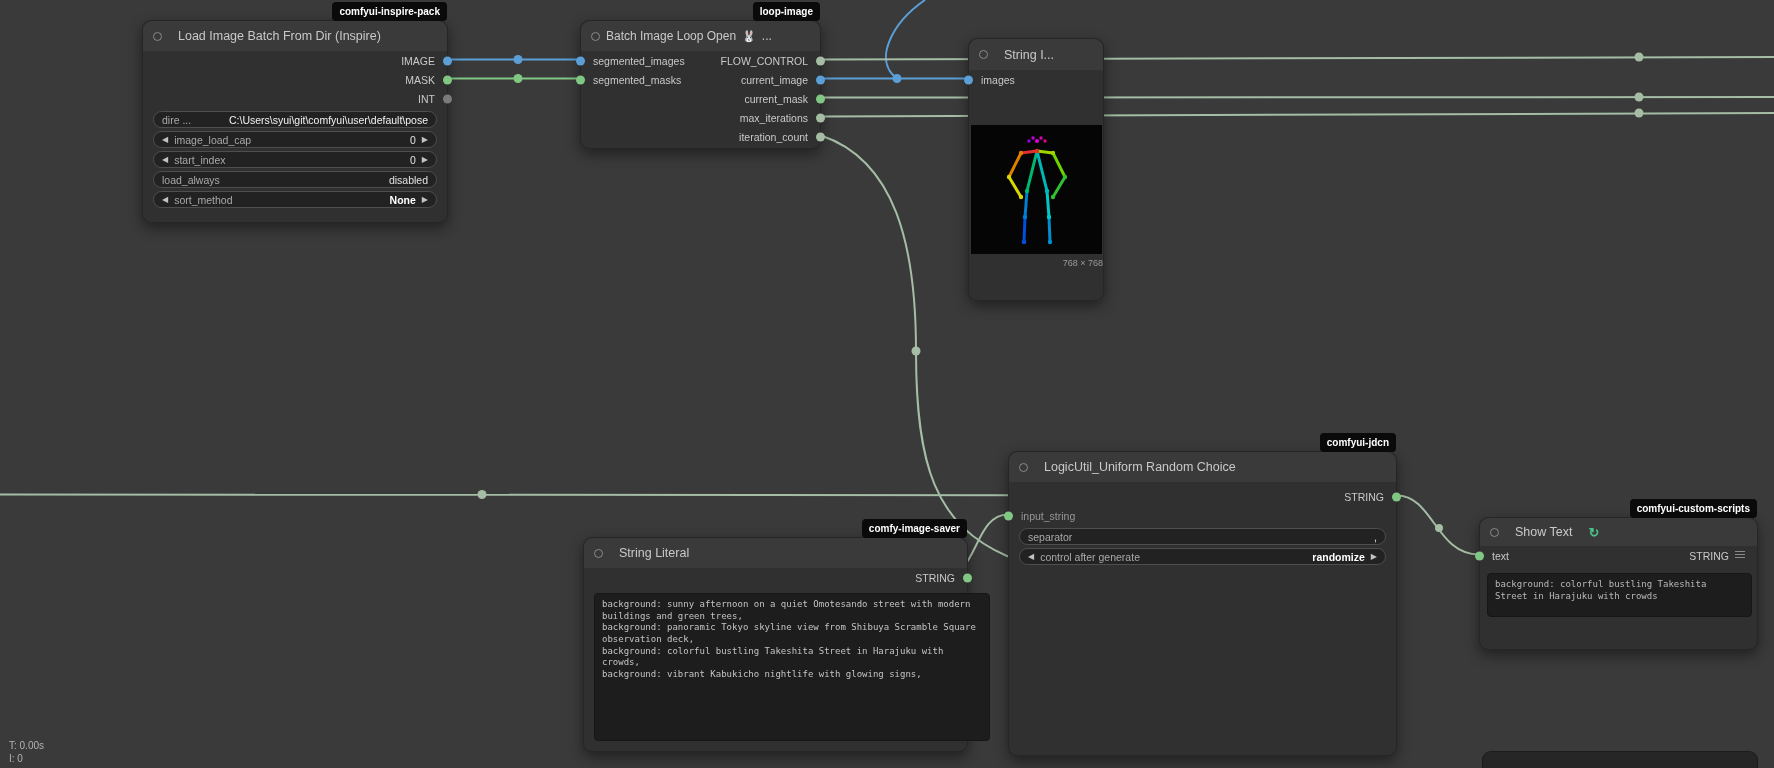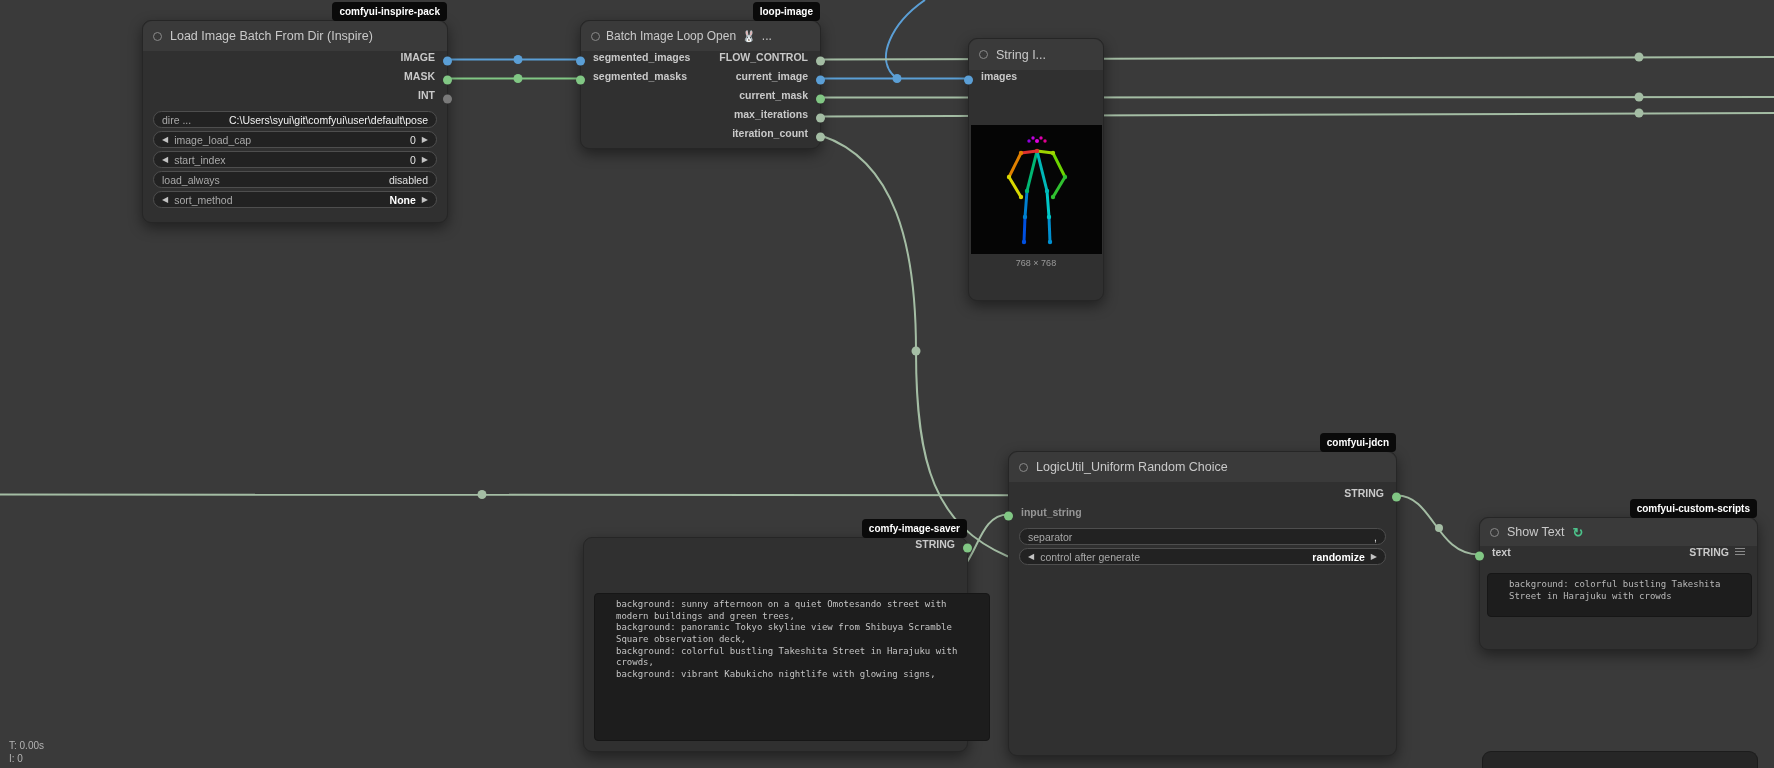--- a/index.html
+++ b/index.html
@@ -11,51 +11,51 @@
   .wires{position:absolute;left:0;top:0;z-index:0}
   .node{
     position:absolute;background:#303030;border:1px solid #262626;border-radius:9px;
     box-shadow:0 5px 14px rgba(0,0,0,.45);z-index:1;
   }
   .badge{
     position:absolute;top:-19px;right:0;background:#0a0a0a;color:#fff;
     font-size:10px;font-weight:bold;padding:4px 7px;border-radius:4px;white-space:nowrap;
   }
   .titlebar{
-    height:30px;display:flex;align-items:center;gap:8px;padding:0 10px;
+    height:30px;display:flex;align-items:center;gap:16px;padding:0 10px;
     background:#3a3a3a;border-radius:9px 9px 0 0;color:#c9c9c9;font-size:12.5px;
     white-space:nowrap;overflow:hidden;
   }
   .status-dot{width:9px;height:9px;border-radius:50%;background:#383838;border:1.5px solid #8a8a8a;flex:none}
   .row{
-    position:relative;height:19px;display:flex;align-items:flex-start;
-    padding:0 12px;font-size:10.5px;color:#c9c9c9;font-weight:bold;
+    position:relative;height:19px;display:flex;align-items:center;
+    padding:0 12px;font-size:10.5px;color:#c9c9c9;
   }
   .row.out-only{justify-content:flex-end}
   .row.both{justify-content:space-between}
   .row .muted{color:#969696}
   .port{position:absolute;width:9px;height:9px;border-radius:50%;top:50%;transform:translateY(-50%)}
   .port.in{left:-5px}.port.out{right:-5px}
   .p-blue{background:#5b9fd6}.p-green{background:#81c784}.p-gray{background:#7a7a7a}.p-sage{background:#a4bda4}
   .widget{
     height:17px;background:#222;border:1px solid #4e4e4e;border-radius:9px;margin:3px 10px;
     display:flex;align-items:center;padding:4px 8px;font-size:10.5px;color:#a9a9a9;gap:6px;
     overflow:hidden;white-space:nowrap;
   }
   .widget .wvalue{margin-left:auto;color:#e2e2e2}
   .widget .wvalue.bold{font-weight:bold;color:#fff}
   .arrow{color:#c2c2c2;font-size:8px;line-height:1;flex:none}
   .textbox{
     background:#1d1d1d;border:1px solid #161616;border-radius:4px;color:#c4c4c4;
     font-family:"DejaVu Sans Mono",monospace;font-size:9px;line-height:1.3;
-    padding:5px 21px;white-space:pre-wrap;overflow:hidden;position:absolute;
+    padding:5px 7px;white-space:pre-wrap;overflow:hidden;position:absolute;
   }
   .img-frame{position:absolute;background:#050505}
   .img-frame svg{display:block}
-  .caption{position:absolute;width:100%;text-align:center;font-size:9px;color:#9a9a9a}
+  .caption{position:absolute;width:100%;text-align:right;font-size:9px;color:#9a9a9a}
   .grip{
     width:10px;height:9px;flex:none;margin-left:6px;
     background:repeating-linear-gradient(#8a8a8a 0 1px,transparent 1px 3px);
   }
   .stats{position:absolute;left:9px;top:740px;font-size:10px;color:#b3b3b3;line-height:1.25;z-index:2}
   .partial-node{
     position:absolute;background:#262626;border:1px solid #1c1c1c;border-bottom:none;
     border-radius:9px 9px 0 0;z-index:1;
   }
   .title-icon-green{color:#4cc28a;font-size:13px;font-weight:bold}
@@ -250,20 +250,24 @@
   <div class="widget">
     <span class="arrow">◀</span>
     <span>control after generate</span>
     <span class="wvalue bold">randomize</span>
     <span class="arrow">▶</span>
   </div>
 </div>
 
 <div class="node" style="left:583px;top:537px;width:385px;height:215px">
   <div class="badge">comfy-image-saver</div>
+  <div class="titlebar">
+    <span class="status-dot"></span>
+    <span>String Literal</span>
+  </div>
   <div class="row out-only">
     <span>STRING</span>
     <span class="port out p-green"></span>
   </div>
   <div class="textbox" style="left:10px;top:55px;width:396px;height:148px">background: sunny afternoon on a quiet Omotesando street with modern buildings and green trees,
 background: panoramic Tokyo skyline view from Shibuya Scramble Square observation deck,
 background: colorful bustling Takeshita Street in Harajuku with crowds,
 background: vibrant Kabukicho nightlife with glowing signs,</div>
 </div>
 

